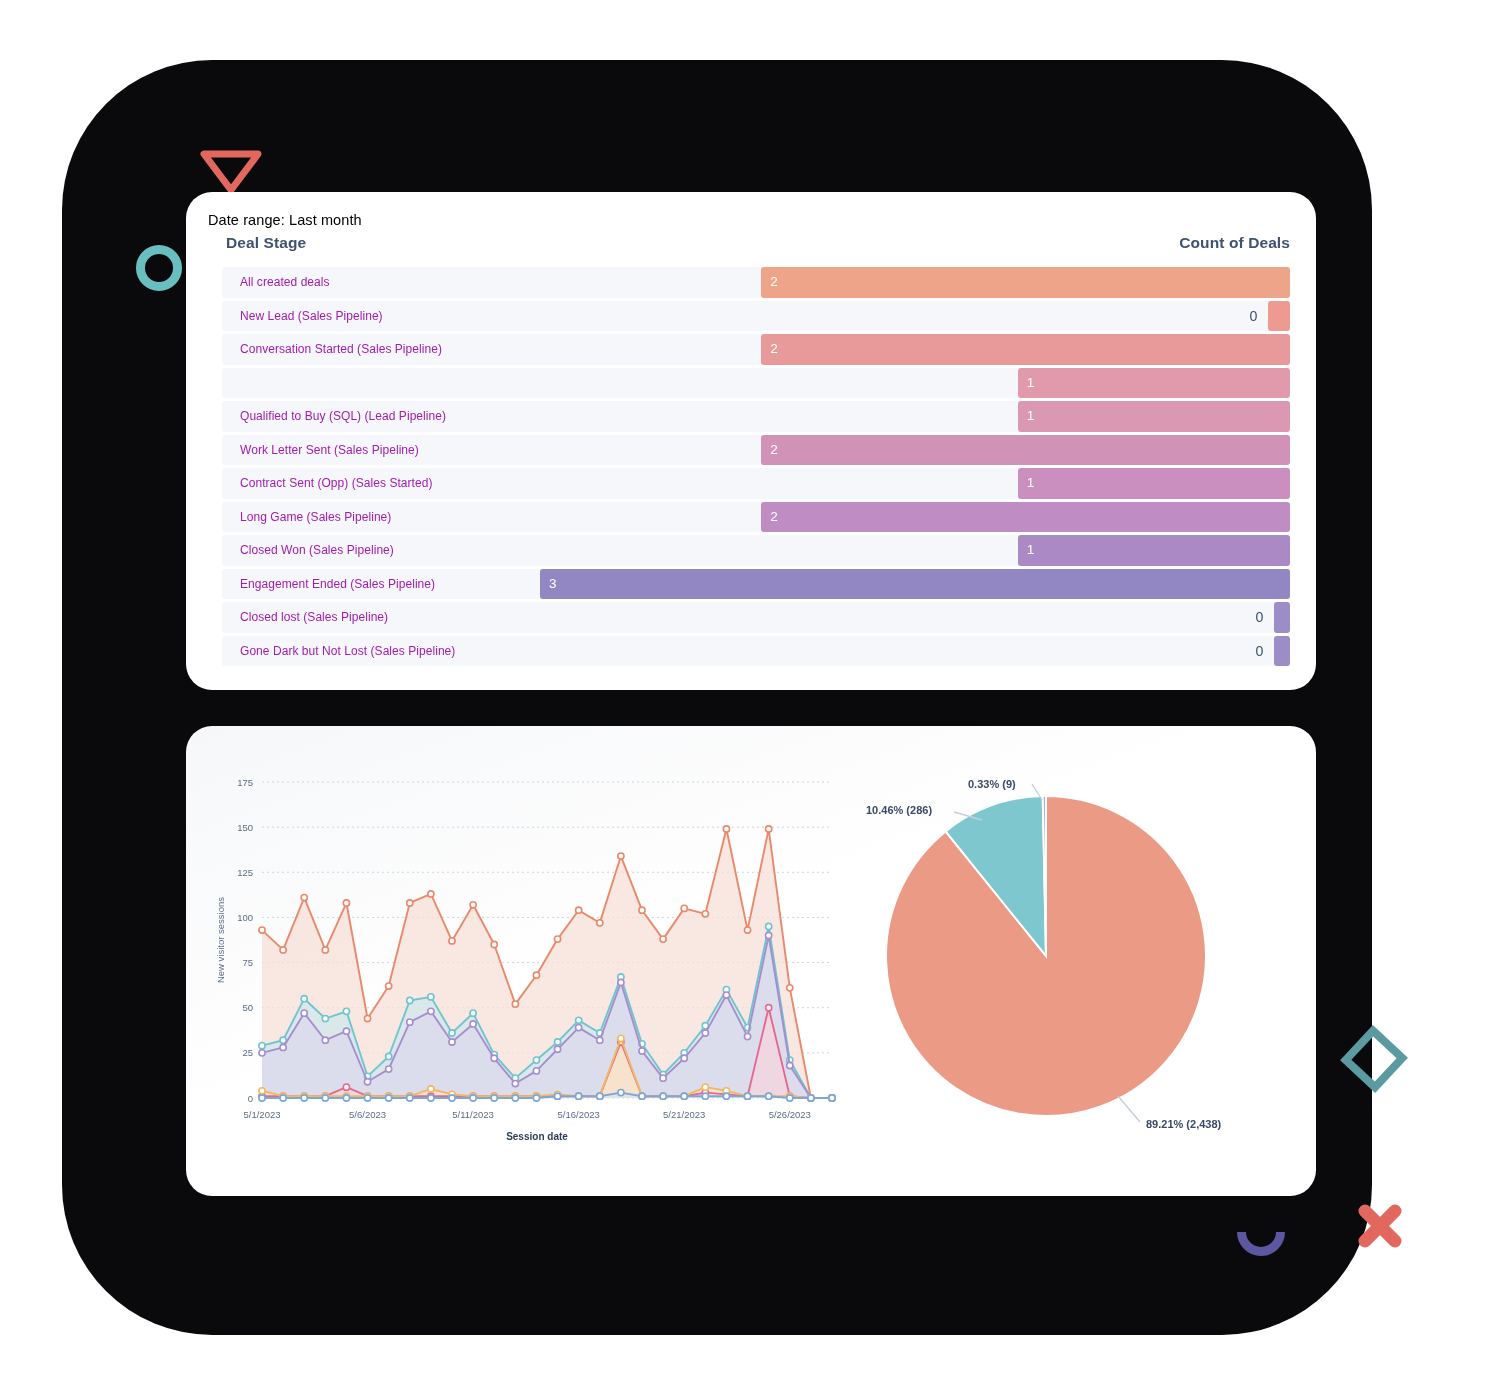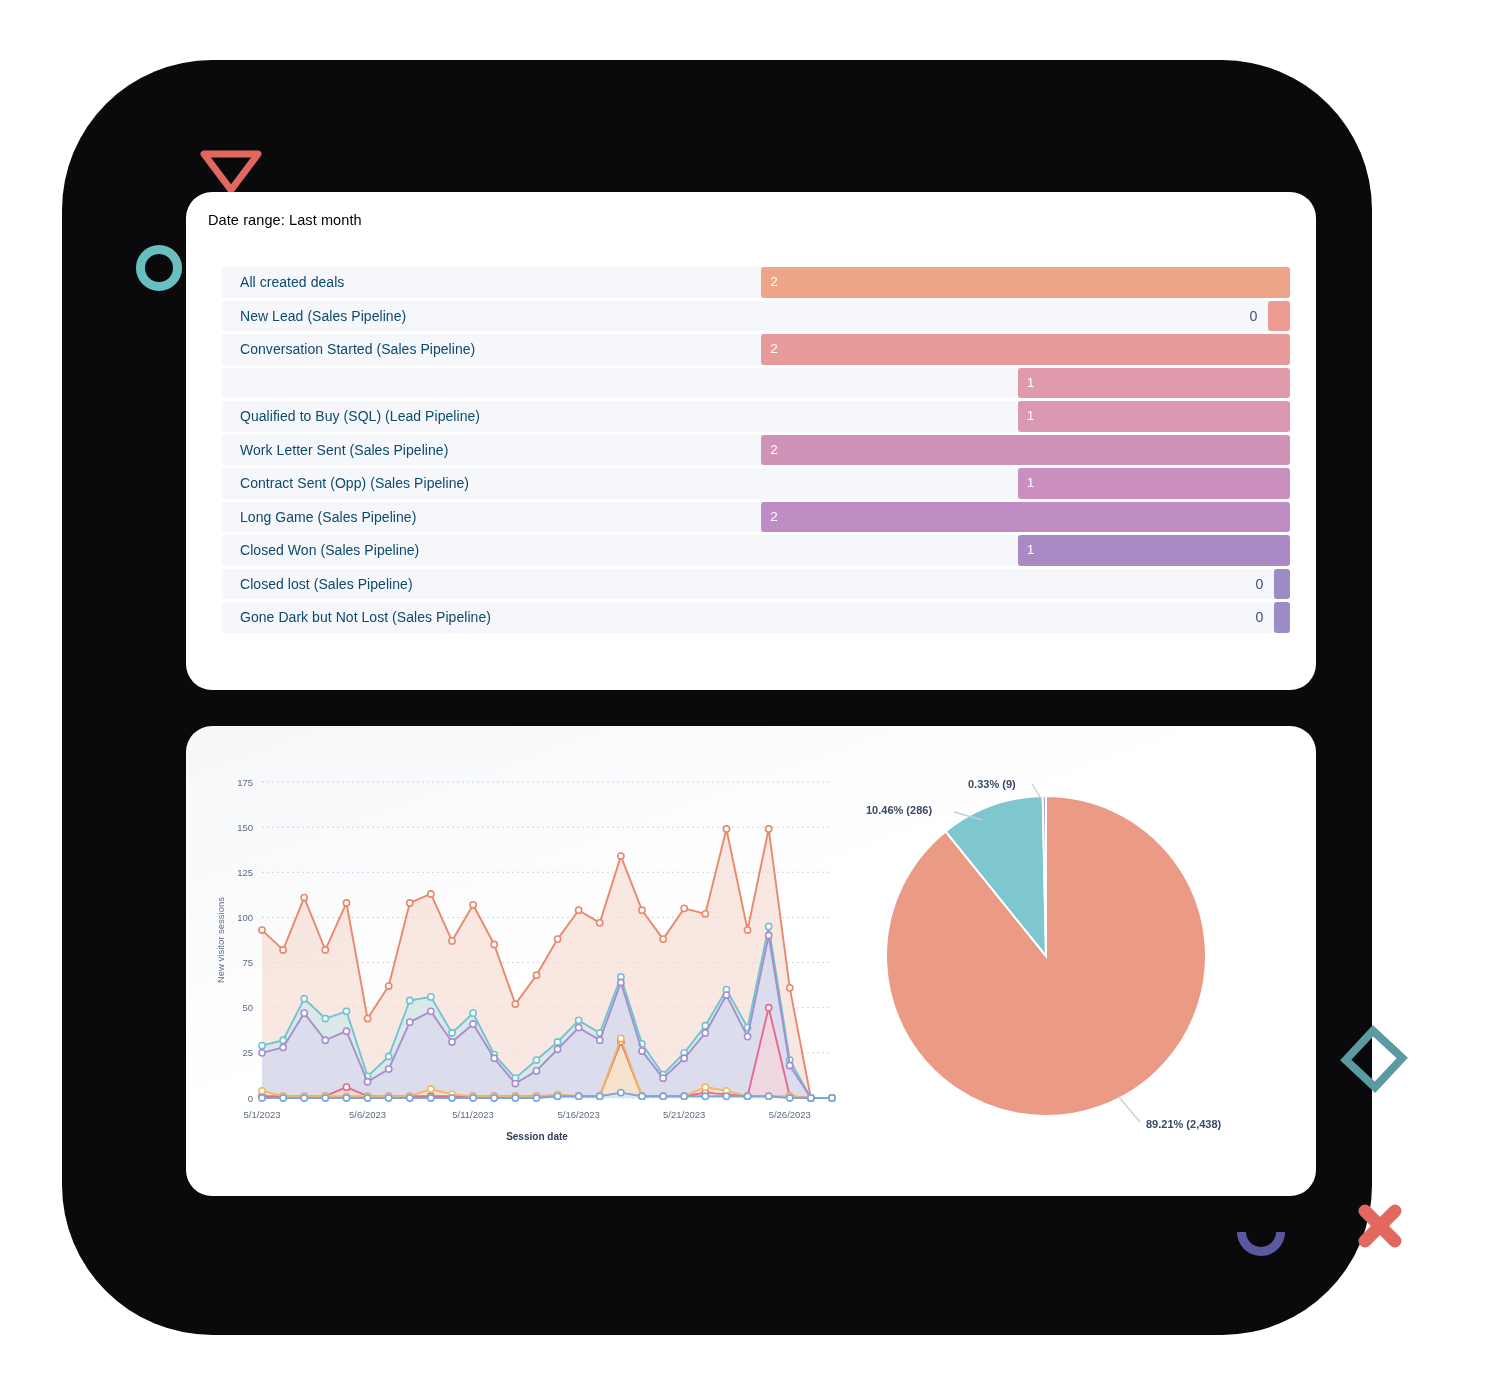--- a/index.html
+++ b/index.html
@@ -128,22 +128,22 @@
     background: #f5f7fa;
     border-radius: 3px;
   }
 
   .bar-label {
     position: absolute;
     left: 18px;
     top: 0;
     height: 30.5px;
     line-height: 30.5px;
-    font-size: 14px;
-    color: #0c4a6e;
+    font-size: 12px;
+    color: #a21caf;
     letter-spacing: .05px;
     white-space: nowrap;
   }
 
   .bar-fill {
     position: absolute;
     right: 0;
     top: 0;
     height: 30.5px;
     border-radius: 3px;
@@ -228,20 +228,24 @@
       <line x1="13" y1="13" x2="43" y2="43"></line>
       <line x1="43" y1="13" x2="13" y2="43"></line>
     </g>
   </svg>
 </div>
 
 <div class="card card-top">
 
   <div class="daterange">Date range: Last month</div>
 
+  <div class="bc-header">
+    <div class="h-left">Deal Stage</div>
+    <div class="h-right">Count of Deals</div>
+  </div>
 
   <div class="bars" id="bars">
       <div class="bar-row" style="background: rgb(245, 247, 250);">
         <div class="bar-label">All created deals</div>
         <div class="bar-fill" style="width: 528.75px; background: rgb(237, 164, 136);">
           <div class="bar-value-in">2</div>
         </div>
       </div>
       <div class="bar-row" style="background: rgb(245, 247, 250); text-align: center;">
         <div class="bar-label">New Lead (Sales Pipeline)</div>
@@ -265,35 +269,41 @@
           <div class="bar-value-in">1</div>
         </div>
       </div>
       <div class="bar-row" style="background: rgb(245, 247, 250);">
         <div class="bar-label">Work Letter Sent (Sales Pipeline)</div>
         <div class="bar-fill" style="width: 528.75px; background: rgb(209, 146, 184);">
           <div class="bar-value-in">2</div>
         </div>
       </div>
       <div class="bar-row" style="background: rgb(245, 247, 250);">
-        <div class="bar-label">Contract Sent (Opp) (Sales Pipeline)</div>
+        <div class="bar-label">Contract Sent (Opp) (Sales Started)</div>
         <div class="bar-fill" style="width: 272.25px; background: rgb(202, 143, 190);">
           <div class="bar-value-in">1</div>
         </div>
       </div>
       <div class="bar-row" style="background: rgb(245, 247, 250);">
         <div class="bar-label">Long Game (Sales Pipeline)</div>
         <div class="bar-fill" style="width: 528.75px; background: rgb(191, 140, 195);">
           <div class="bar-value-in">2</div>
         </div>
       </div>
       <div class="bar-row" style="background: rgb(245, 247, 250);">
         <div class="bar-label">Closed Won (Sales Pipeline)</div>
         <div class="bar-fill" style="width: 272.25px; background: rgb(171, 137, 196);">
           <div class="bar-value-in">1</div>
+        </div>
+      </div>
+      <div class="bar-row" style="background: rgb(245, 247, 250);">
+        <div class="bar-label">Engagement Ended (Sales Pipeline)</div>
+        <div class="bar-fill" style="width: 750px; background: rgb(146, 135, 194);">
+          <div class="bar-value-in">3</div>
         </div>
       </div>
       <div class="bar-row" style="background: rgb(245, 247, 250);">
         <div class="bar-label">Closed lost (Sales Pipeline)</div>
         <div class="bar-fill" style="width: 16.5px; background: rgb(157, 141, 198);"></div>
         <div class="bar-value-out" style="right: 26.5px;">0</div>
       </div>
       <div class="bar-row" style="background: rgb(245, 247, 250); text-align: center;">
         <div class="bar-label">Gone Dark but Not Lost (Sales Pipeline)</div>
         <div class="bar-fill" style="width: 16.5px; background: rgb(157, 141, 198);"></div>

